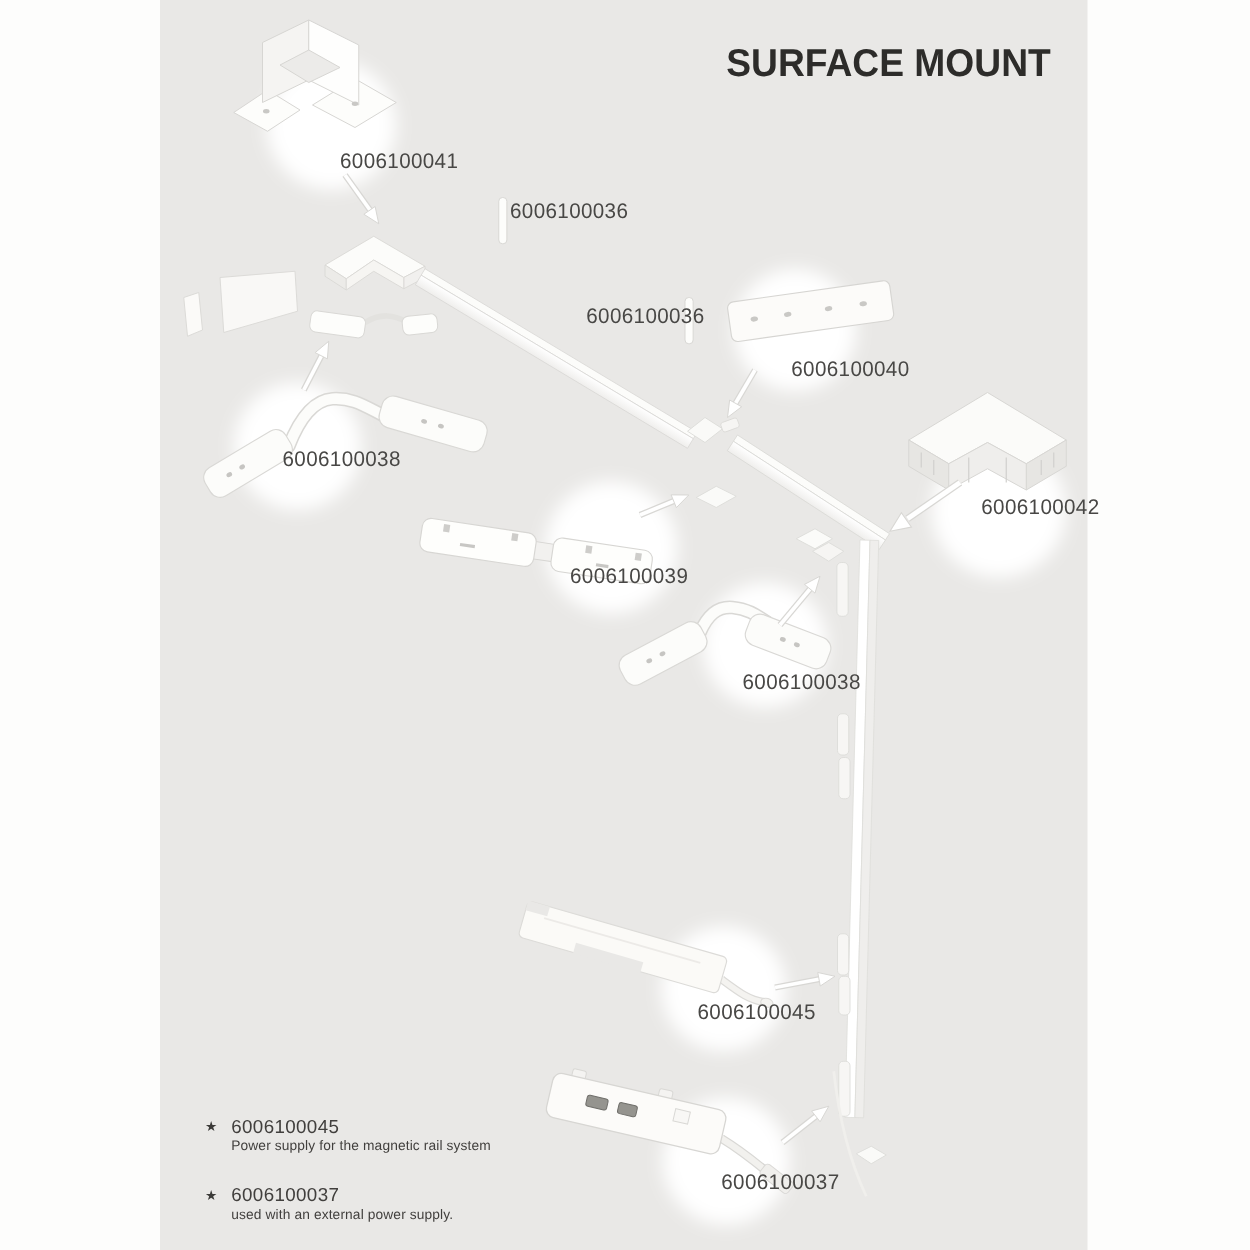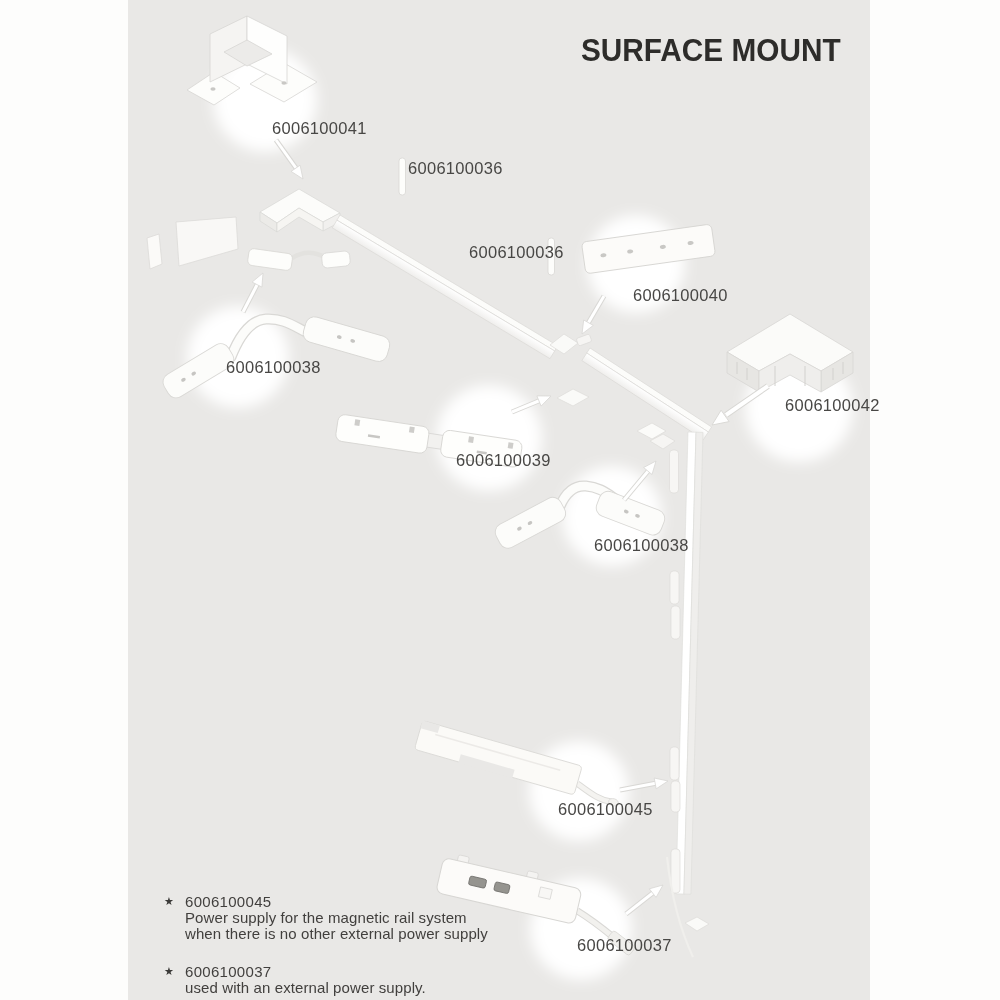--- a/index.html
+++ b/index.html
@@ -16,21 +16,21 @@
   #lab38a{left:226px;top:358px;}
   #lab42{left:785px;top:396px;}
   #lab39{left:456px;top:451px;}
   #lab38b{left:594px;top:536px;}
   #lab45{left:558px;top:800px;}
   #lab37{left:577px;top:936px;}
   .footnotes{position:absolute;left:164px;top:893px;color:#413f3d;}
   .fn{display:flex;align-items:flex-start;margin-bottom:22px;}
   .fn .star{font-size:11px;width:21px;padding-top:2px;color:#3b3a38;}
   .fn .num{font-size:15px;line-height:17px;letter-spacing:.3px;}
-  .fn .desc{font-size:15px;line-height:15.5px;letter-spacing:.1px;}
+  .fn .desc{font-size:11px;line-height:15.5px;letter-spacing:.1px;}
 </style>
 </head>
 <body>
 
 <div class="page">
   <div class="panel"></div>
 
   <svg class="scene" viewBox="0 0 1000 1000">
     <defs>
       <filter id="soft" x="-40%" y="-40%" width="180%" height="180%">
@@ -262,21 +262,20 @@
   <div class="plabel" id="lab38b">6006100038</div>
   <div class="plabel" id="lab45">6006100045</div>
   <div class="plabel" id="lab37">6006100037</div>
 
   <div class="footnotes">
     <div class="fn">
       <span class="star">★</span>
       <span>
         <div class="num">6006100045</div>
         <div class="desc">Power supply for the magnetic rail system</div>
-        <div class="desc">when there is no other external power supply</div>
       </span>
     </div>
     <div class="fn">
       <span class="star">★</span>
       <span>
         <div class="num">6006100037</div>
         <div class="desc">used with an external power supply.</div>
       </span>
     </div>
   </div>

